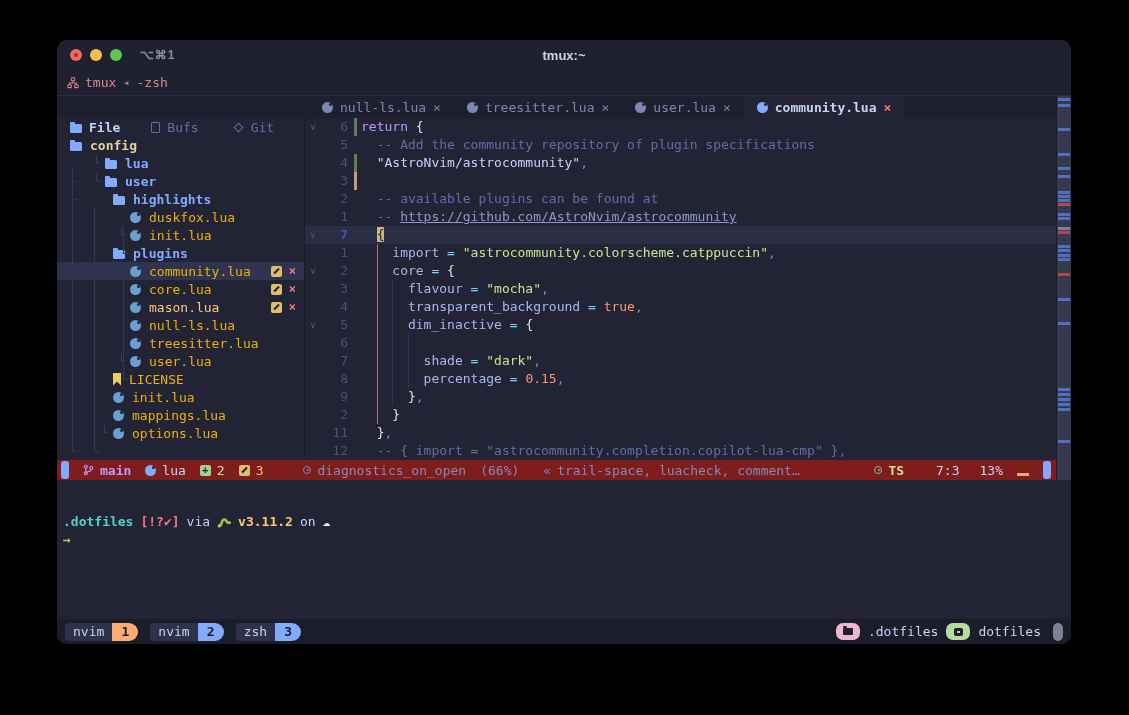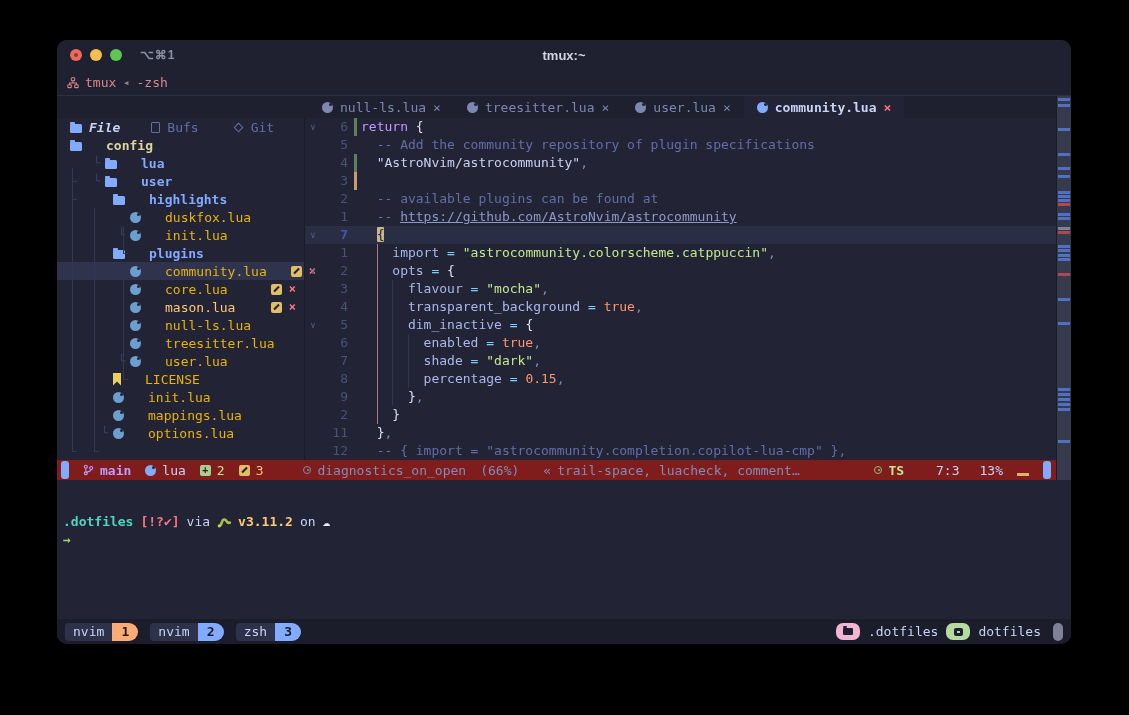--- a/index.html
+++ b/index.html
@@ -42,24 +42,24 @@
     clip-path:polygon(0 0,100% 0,100% 100%,50% 70%,0 100%); }
   .badge-edit { display:inline-block; width:11px; height:11px; background:#e2bd67; border-radius:2px; position:relative; flex:none; }
   .badge-edit::after { content:''; position:absolute; left:2px; top:4.6px; width:7px; height:1.8px; background:#1e2030; transform:rotate(-45deg); }
   .badge-x { color:#ff757f; font-weight:bold; font-size:12px; line-height:11px; }
 
   
   .nvim-body { display:flex; height:342px; position:relative; }
   .neotree { width:248px; flex:none; position:relative; border-right:1px solid #191b26; background:#222436; }
   .sources { height:18px; display:flex; align-items:center; gap:10px; padding-left:13px; font-size:13px; }
   .src { display:flex; align-items:center; gap:7px; color:#636da6; width:72px; }
-  .src.active { color:#c8d3f5; font-weight:bold;font-style:italic; }
+  .src.active { color:#c8d3f5; font-weight:bold; }
   .src.active .file-icon, .src .folder-icon { border-color:#82aaff; }
   .src:not(.active) .folder-icon { background:#636da6; }
-  .trow { height:18px; display:flex; align-items:center; gap:24px; font-size:13px; position:relative; padding-right:8px; }
+  .trow { height:18px; display:flex; align-items:center; gap:8px; font-size:13px; position:relative; padding-right:8px; }
   .trow.selected { background:#2f334d; }
   .tlabel.dir { color:#82aaff; font-weight:600; }
   .tlabel.file { color:#eab308; }
   .tlabel.root { color:#ddd4a0; font-weight:600; }
   .tlabel.modified { color:#ffc777; }
   .corner { position:absolute; color:#3b4261; font-size:12px; }
   .badges { margin-left:auto; display:flex; align-items:center; gap:7px; }
   .tguide { position:absolute; width:1px; background:#323853; }
   .ttick { position:absolute; width:5px; height:1px; background:#323853; }
 
@@ -295,25 +295,25 @@
     <div class="editor">
       <div>
           <div class="erow"><span class="fold">∨</span><span class="lnum">6</span><span class="gitsign"><span class="bar add"></span></span><span class="code"><span class="tok kw">return</span><span class="tok brace"> {</span></span></div>
           <div class="erow"><span class="fold"></span><span class="lnum">5</span><span class="gitsign"></span><span class="code"><span class="tok cmt">  -- Add the community repository of plugin specifications</span></span></div>
           <div class="erow"><span class="fold"></span><span class="lnum">4</span><span class="gitsign"><span class="bar add"></span></span><span class="code"><span class="tok strw">  "AstroNvim/astrocommunity"</span><span class="tok pun">,</span></span></div>
           <div class="erow"><span class="fold"></span><span class="lnum">3</span><span class="gitsign"><span class="bar change"></span></span></div>
           <div class="erow"><span class="fold"></span><span class="lnum">2</span><span class="gitsign"></span><span class="code"><span class="tok cmt">  -- available plugins can be found at</span></span></div>
           <div class="erow"><span class="fold"></span><span class="lnum">1</span><span class="gitsign"></span><span class="code"><span class="tok cmt">  -- </span><span class="tok url">https://github.com/AstroNvim/astrocommunity</span></span></div>
           <div class="erow cursorline"><span class="fold">∨</span><span class="lnum cur">7</span><span class="gitsign"></span><span class="code"><span class="tok brace">  </span><span class="tok cursor">{</span></span></div>
           <div class="erow"><span class="fold"></span><span class="lnum">1</span><span class="gitsign"></span><span class="code"><span class="tok id">    import</span><span class="tok op"> = </span><span class="tok str">"astrocommunity.colorscheme.catppuccin"</span><span class="tok pun">,</span></span></div>
-          <div class="erow"><span class="fold">∨</span><span class="lnum">2</span><span class="gitsign"></span><span class="code"><span class="tok id">    opts</span><span class="tok op"> = </span><span class="tok brace">{</span></span></div>
+          <div class="erow"><span class="fold">∨</span><span class="lnum">2</span><span class="gitsign"></span><span class="code"><span class="tok id">    core</span><span class="tok op"> = </span><span class="tok brace">{</span></span></div>
           <div class="erow"><span class="fold"></span><span class="lnum">3</span><span class="gitsign"></span><span class="code"><span class="tok id">      flavour</span><span class="tok op"> = </span><span class="tok str">"mocha"</span><span class="tok pun">,</span></span></div>
           <div class="erow"><span class="fold"></span><span class="lnum">4</span><span class="gitsign"></span><span class="code"><span class="tok id">      transparent_background</span><span class="tok op"> = </span><span class="tok bool">true</span><span class="tok pun">,</span></span></div>
           <div class="erow"><span class="fold">∨</span><span class="lnum">5</span><span class="gitsign"></span><span class="code"><span class="tok id">      dim_inactive</span><span class="tok op"> = </span><span class="tok brace">{</span></span></div>
-          <div class="erow"><span class="fold"></span><span class="lnum">6</span><span class="gitsign"></span><span class="code"><span class="tok id">        enabled</span><span class="tok op"> = </span><span class="tok bool">true</span><span class="tok pun">,</span></span></div>
+          <div class="erow"><span class="fold"></span><span class="lnum">6</span><span class="gitsign"></span></div>
           <div class="erow"><span class="fold"></span><span class="lnum">7</span><span class="gitsign"></span><span class="code"><span class="tok id">        shade</span><span class="tok op"> = </span><span class="tok str">"dark"</span><span class="tok pun">,</span></span></div>
           <div class="erow"><span class="fold"></span><span class="lnum">8</span><span class="gitsign"></span><span class="code"><span class="tok id">        percentage</span><span class="tok op"> = </span><span class="tok num">0.15</span><span class="tok pun">,</span></span></div>
           <div class="erow"><span class="fold"></span><span class="lnum">9</span><span class="gitsign"></span><span class="code"><span class="tok brace">      }</span><span class="tok pun">,</span></span></div>
           <div class="erow"><span class="fold"></span><span class="lnum">2</span><span class="gitsign"></span><span class="code"><span class="tok brace">    }</span></span></div>
           <div class="erow"><span class="fold"></span><span class="lnum">11</span><span class="gitsign"></span><span class="code"><span class="tok brace">  }</span><span class="tok pun">,</span></span></div>
           <div class="erow"><span class="fold"></span><span class="lnum">12</span><span class="gitsign"></span><span class="code"><span class="tok cmt">  -- { import = "astrocommunity.completion.copilot-lua-cmp" },</span></span></div>
         </div>
     <div class="eguide pink" style="left: 71.7px; top: 126px; height: 180px; position: absolute;"></div>
         <div class="eguide dark" style="left: 87.4px; top: 162px; height: 126px; position: absolute;"></div>
         <div class="eguide dark" style="left: 103.1px; top: 216px; height: 54px; position: absolute;"></div>

